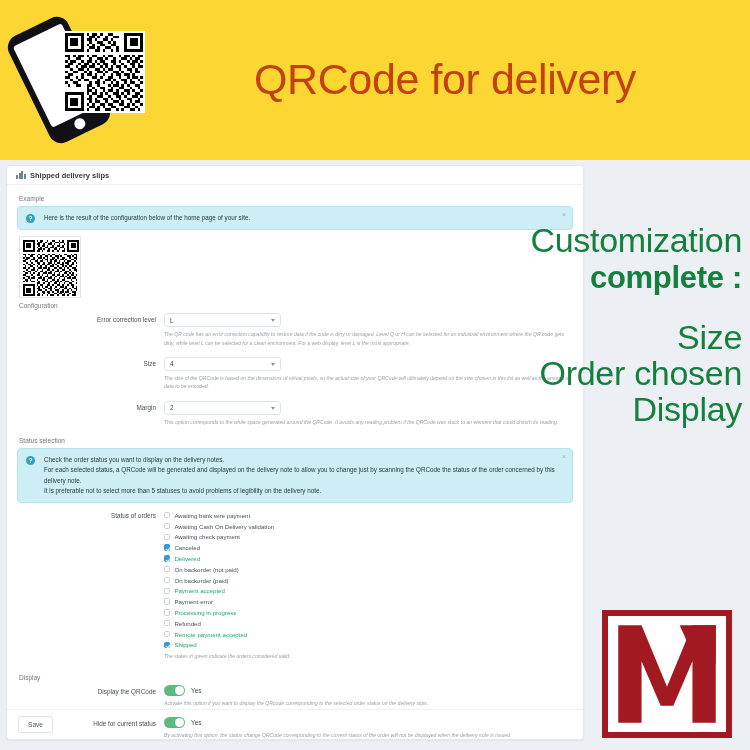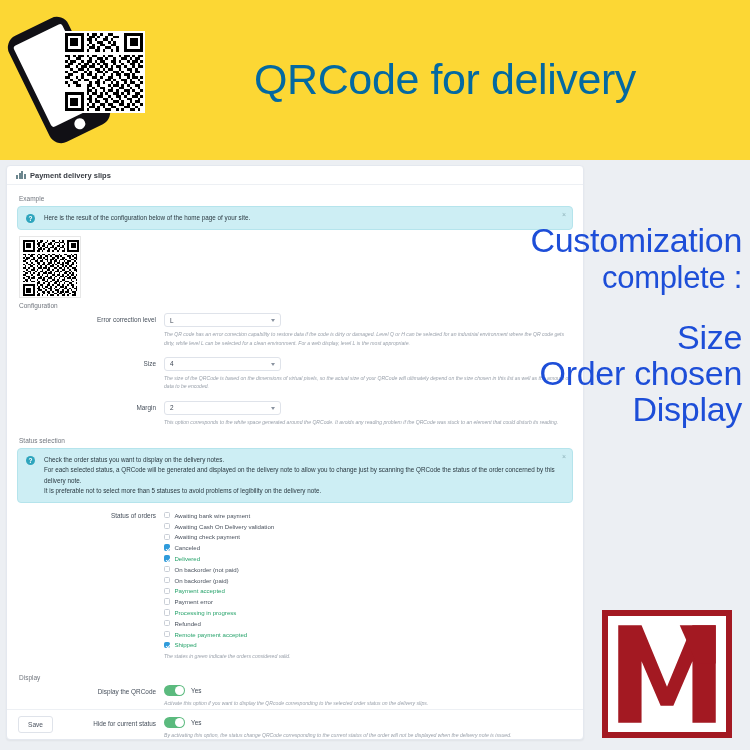--- a/index.html
+++ b/index.html
@@ -43,21 +43,21 @@
   }
   .banner-qr {
     position: absolute; left: 55px; top: 18px;
     width: 82px; height: 82px;
     background: #ffffff;
     padding: 2px;
   }
   .banner-title {
     flex: 1 1 auto;
     text-align: center;
-    color: #0369a1;
+    color: #c2410c;
     font-size: 43px;
     line-height: 1.05;
     font-weight: 400;
     letter-spacing: -0.4px;
     padding-right: 12px;
     padding-left: 4px;
   }
 
   
   .shot {
@@ -202,28 +202,28 @@
     font-size: 6.6px; color: #4d5561;
     padding: 4px 9px; cursor: pointer;
     font-family: "Liberation Sans", sans-serif;
   }
 
   
   .overlay {
     position: absolute; right: 8px; top: 63px;
     width: 300px;
     text-align: right;
-    color: #1d4ed8;
+    color: #15803d;
     font-size: 34px;
     line-height: 1.05;
     letter-spacing: -0.3px;
     pointer-events: none;
   }
   .overlay .gap { display: block; height: 26px; }
-  .overlay .line2 { font-size: 31px; }
+  .overlay .line2 { font-size: 31px; font-weight: bold; }
 
   
   .logo {
     position: absolute; right: 18px; bottom: 12px;
     width: 130px; height: 128px;
     background: #ffffff;
     border: 6px solid #a31922;
     display: flex; align-items: center; justify-content: center;
   }
   .logo-m {
@@ -486,21 +486,21 @@
 
     <div class="panel">
 
       <div class="panel-head">
         <span class="head-icon">
             <i></i>
             <i></i>
             <i></i>
             <i></i>
           </span>
-        <span class="panel-head-title">Payment delivery slips</span>
+        <span class="panel-head-title">Shipped delivery slips</span>
       </div>
 
       <div class="panel-body">
 
         <div class="section-label">Example</div>
         <div class="alert">
           <span class="alert-icon">?</span>
           <span class="alert-close">×</span>
           <p>Here is the result of the configuration below of the home page of your site.</p>
         </div>

